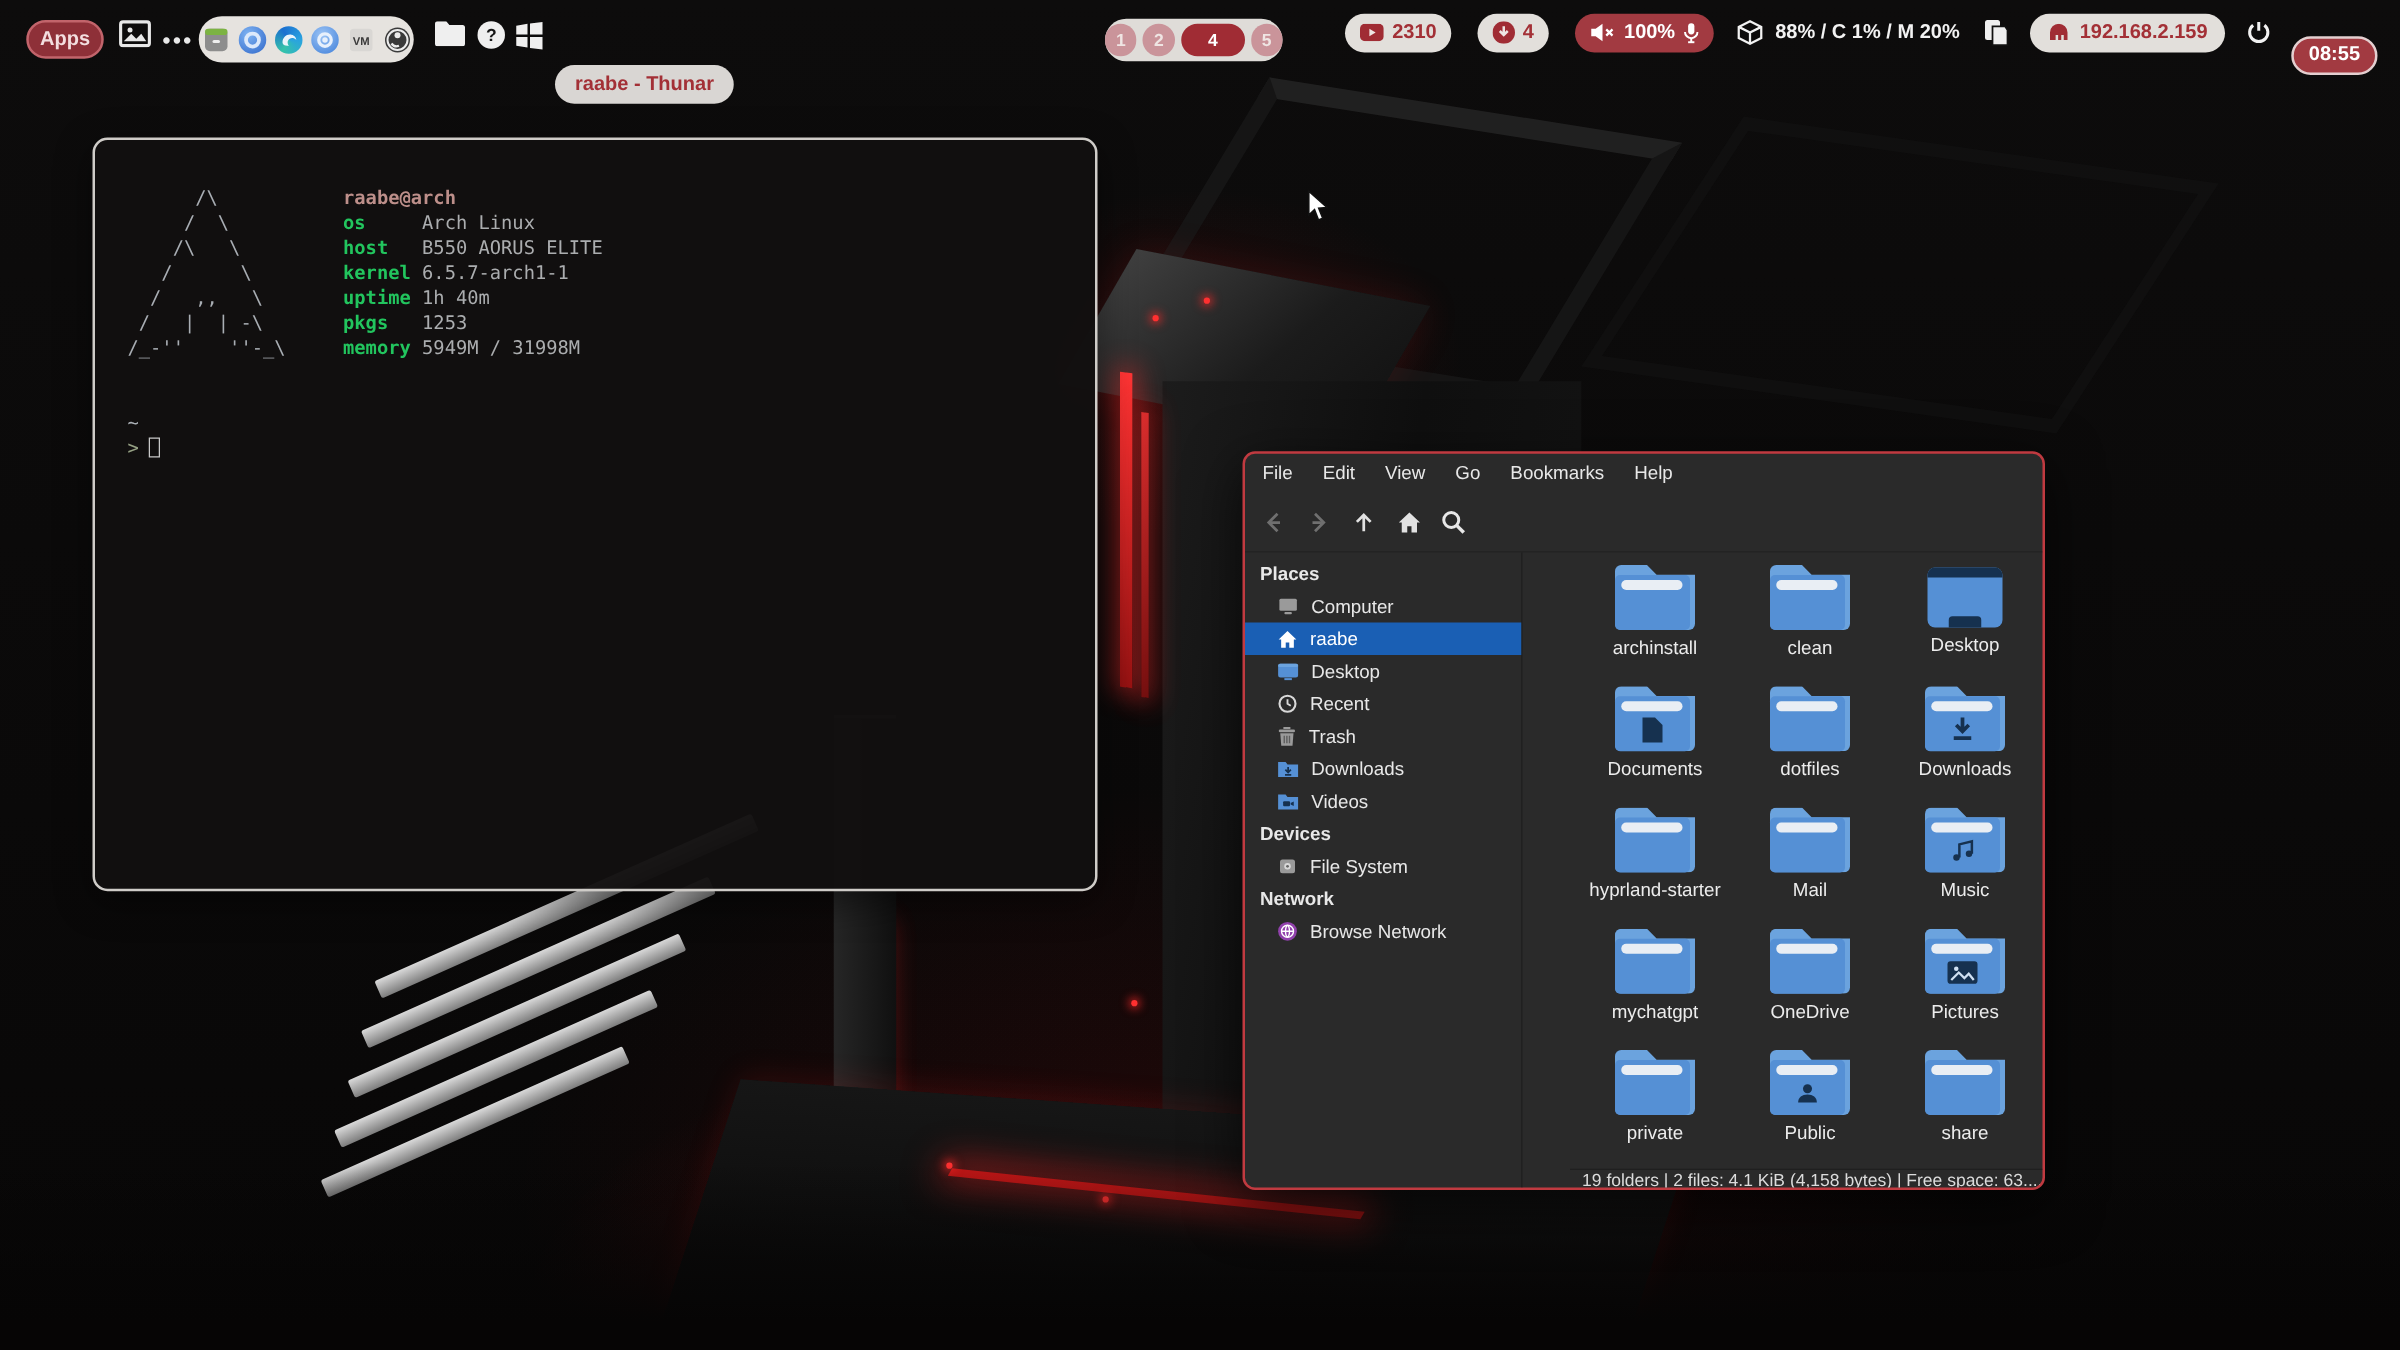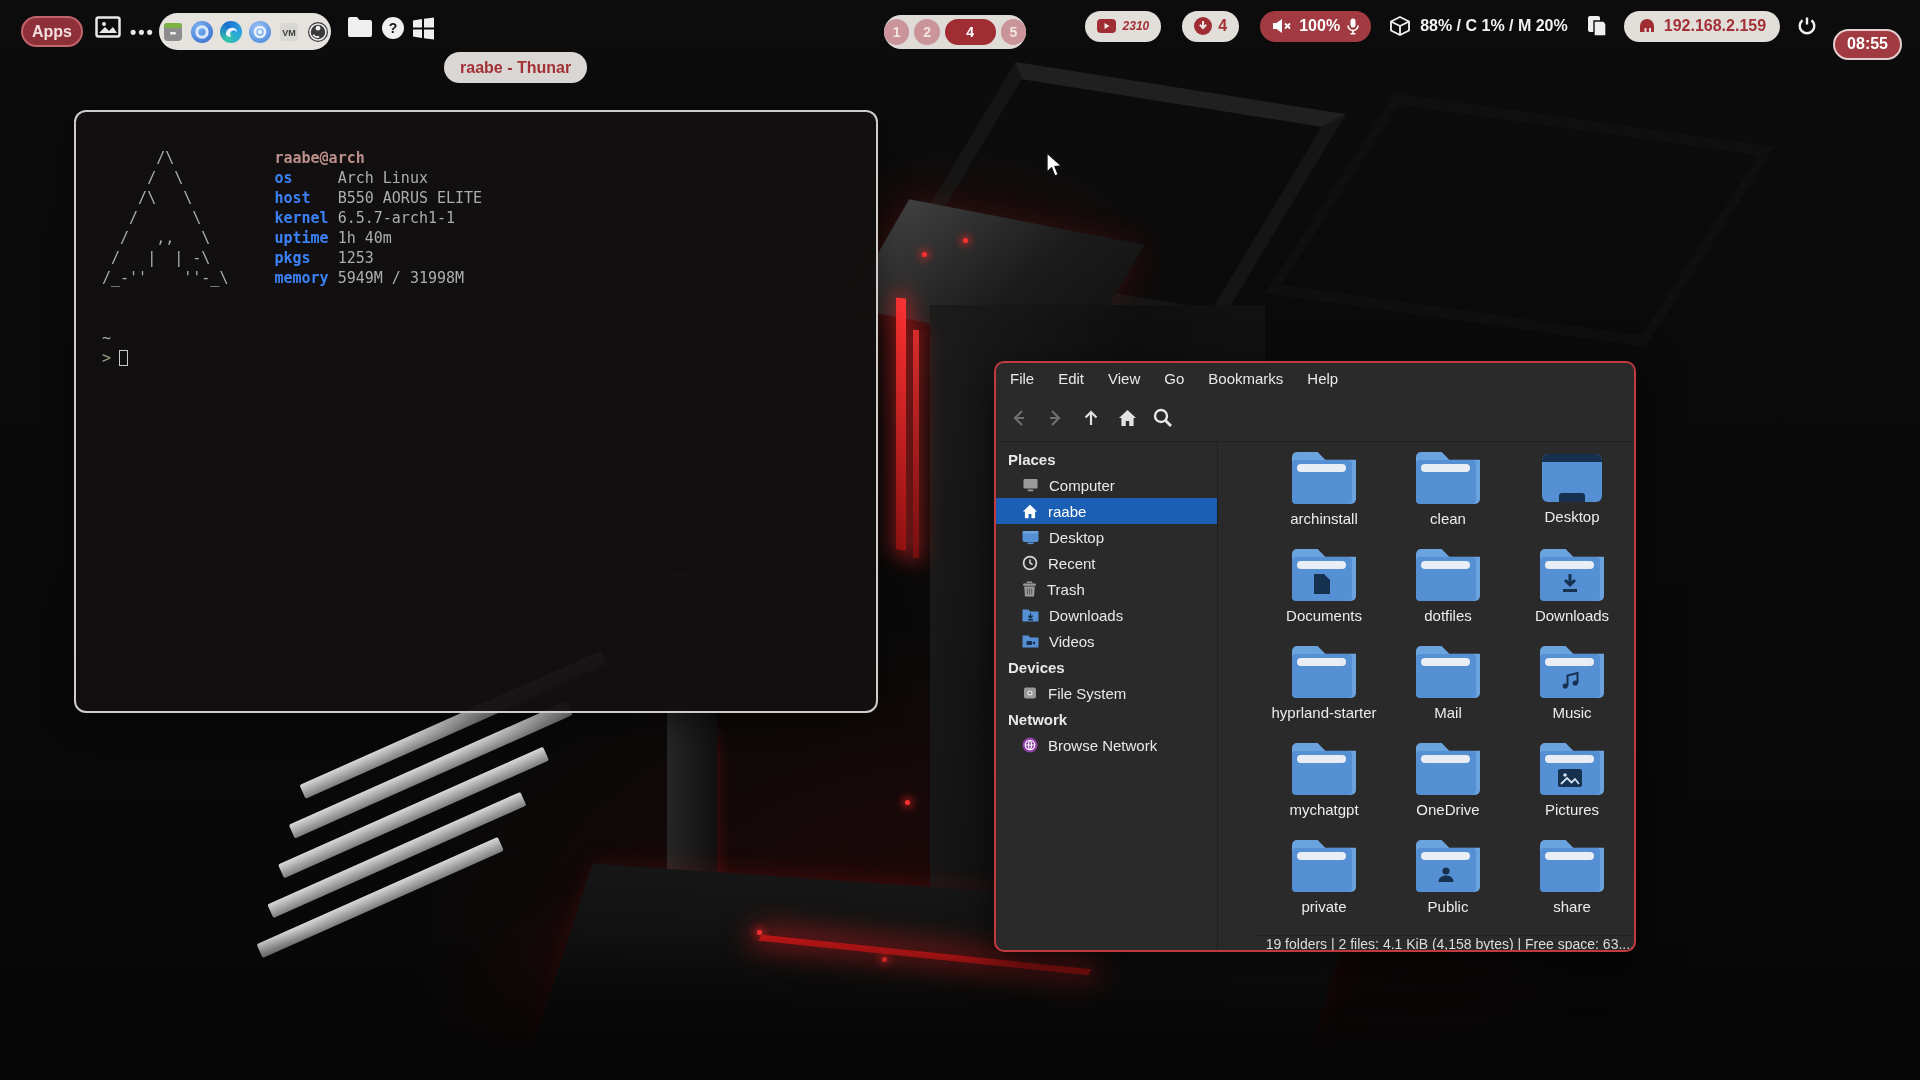--- a/index.html
+++ b/index.html
@@ -71,21 +71,21 @@
 
   
   #terminal { position:absolute; left:74px; top:110px; width:804px; height:603px;
       background:rgba(18,15,15,.97); border:2px solid #cfccc8; border-radius:12px;
       box-shadow:0 8px 30px rgba(0,0,0,.45); padding:36px 26px;
       font-family:"DejaVu Sans Mono", monospace; font-size:15px; line-height:20px; color:#a9aeb4; }
   #terminal pre { font-family:inherit; }
   .fetch-wrap { display:flex; }
   .fetch-info { margin-left:46px; }
   .fetch-title { color:#bd8f8a; font-weight:bold; }
-  .fetch-label { color:#3b82f6; font-weight:bold; display:inline-block; width:7ch; }
+  .fetch-label { color:#22c55e; font-weight:bold; display:inline-block; width:7ch; }
   .fetch-value { color:#abadaf; }
   .prompt { margin-top:40px; }
   .prompt-char { color:#95a083; }
   .cursor-box { display:inline-block; width:9px; height:16px; border:1.5px solid #c9c9c9;
       vertical-align:-3px; margin-left:8px; }
 
   
   #thunar { position:absolute; left:994px; top:361px; width:642px; height:591px;
       background:#2a2a2a; border:2px solid #c03a40; border-radius:10px; overflow:hidden;
       box-shadow:0 12px 44px rgba(0,0,0,.65); display:flex; flex-direction:column;
@@ -235,21 +235,21 @@
   </div>
 
   <div class="bar-right">
     <div class="pill pill-light" style="padding:0 12px;gap:7px;">
       <span class="bicon">
         <svg width="19" height="14" viewBox="0 0 19 14">
             <rect width="19" height="14" rx="4" fill="#a02c34"></rect>
             <path d="M7.5 4l5 3-5 3z" fill="#efe6e4"></path>
           </svg>
       </span>
-      <span style="font-size:12px;font-style:italic;">2310</span>
+      <span style="font-size:16px;">2310</span>
     </div>
     <div class="pill pill-light" style="padding:0 12px;gap:6px;margin-left:21px;">
       <span class="bicon">
         <svg width="18" height="18" viewBox="0 0 18 18">
             <circle cx="9" cy="9" r="9" fill="#a02c34"></circle>
             <path d="M9 4v6M5.8 7.8 9 11l3.2-3.2" stroke="#efe6e4" stroke-width="2" fill="none"></path>
           </svg>
       </span>
       <span style="font-size:16px;">4</span>
     </div>

